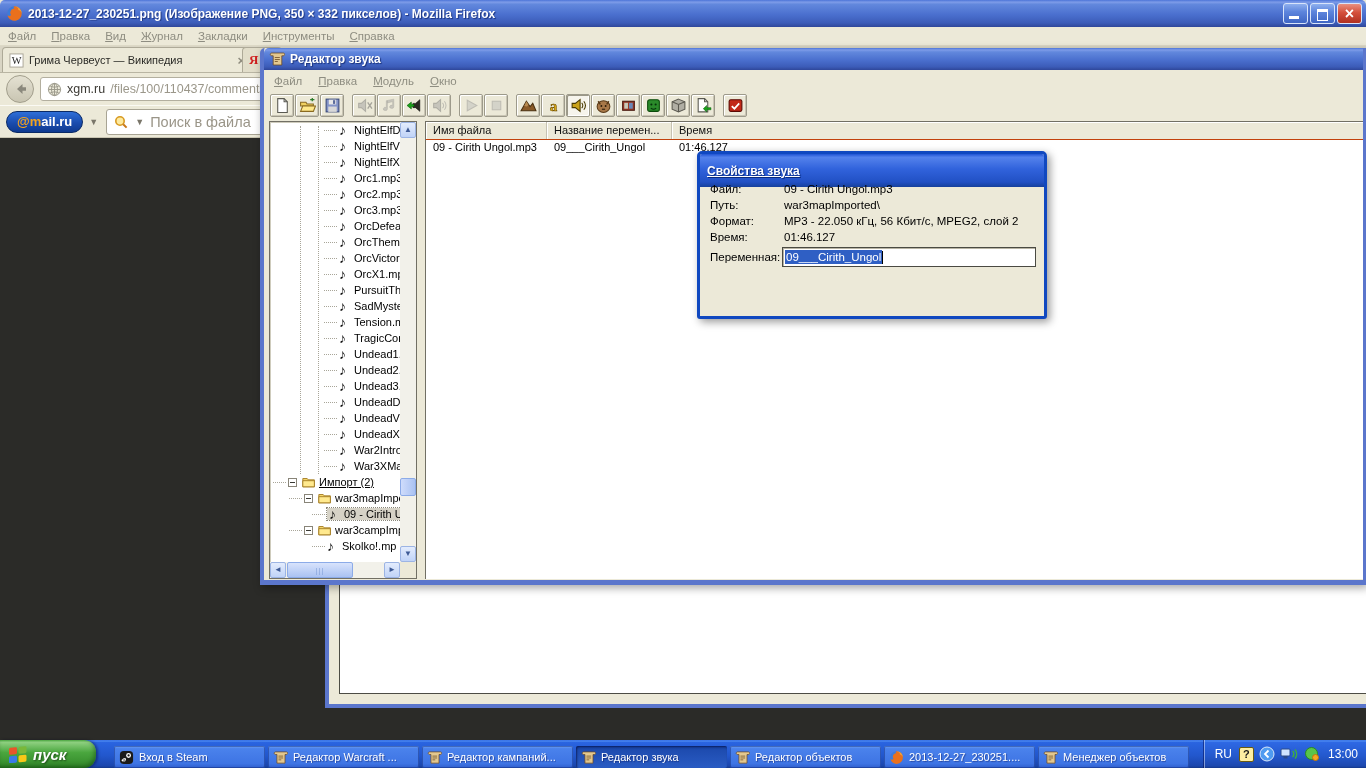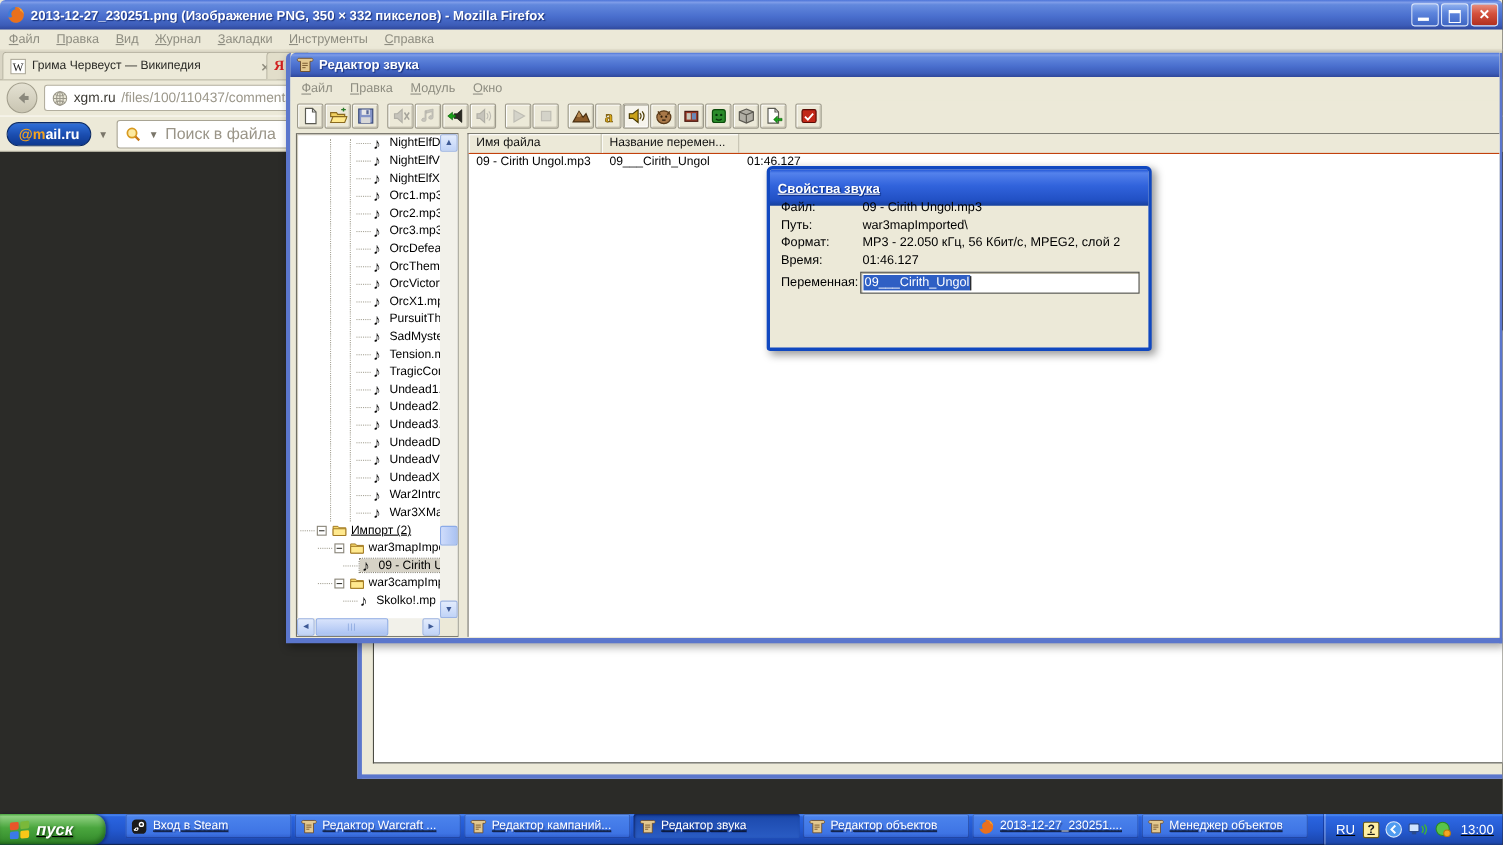--- a/index.html
+++ b/index.html
@@ -156,21 +156,21 @@
   .dlg-buttons{position:absolute;left:0;right:10px;top:141px;display:flex;justify-content:flex-end;gap:7px;}
   .xp-btn{height:21px;font-family:"Liberation Sans",sans-serif;font-size:11.5px;color:#000;
     background:linear-gradient(180deg,#fdfcf8,#e9e6d5 85%,#d8d4c0);border:1px solid #8a887a;border-radius:3px;}
   .xp-btn.default{box-shadow:0 0 0 1px #28407c;}
   .btn-ok{width:73px;}
   .btn-cancel{width:68px;}
 
   
   .taskbar{position:absolute;left:0;bottom:0;width:1366px;height:28px;z-index:4;
     background:linear-gradient(180deg,#2457d8 0%,#4f8df2 3%,#2a64e0 9%,#2257cd 55%,#1b46ad 93%,#143786 100%);
-    display:flex;align-items:flex-start;text-decoration:underline;}
+    display:flex;align-items:flex-end;}
   .start-btn{flex:none;width:96px;height:28px;border-radius:0 12px 12px 0;display:flex;align-items:center;
     padding-left:8px;gap:5px;
     background:linear-gradient(180deg,#4fae44 0%,#8ed080 8%,#4aa63e 45%,#358c2c 90%,#2a7a22 100%);
     box-shadow:inset -2px -2px 4px rgba(0,40,0,.35),2px 0 3px rgba(0,0,30,.4);}
   .start-btn .flag{width:20px;height:18px;}
   .start-btn .slabel{color:#fff;font-size:15px;font-weight:bold;font-style:italic;
     text-shadow:1px 1px 2px #1e4a18;}
   .tasks{display:flex;gap:3px;margin-left:18px;}
   .task{width:151px;height:22px;border-radius:2px;display:flex;align-items:center;gap:5px;padding:0 5px;
     background:linear-gradient(180deg,#71a3f5 0%,#4a82ec 12%,#3e74e4 80%,#2f5ecc 100%);
@@ -667,20 +667,21 @@
             </span>
           <span class="sbtn right">►</span>
         </div>
         <div class="scroll-corner"></div>
       </div>
       <div class="splitter"></div>
       <div class="list-panel">
         <div class="list-header" id="list-header">
             <div class="hcell c0">Имя файла</div>
             <div class="hcell c1">Название перемен...</div>
+            <div class="hcell c2">Время</div>
           </div>
         <div id="list-rows">
             <div class="list-row">
               <div class="cell c0">09 - Cirith Ungol.mp3</div>
               <div class="cell c1">09___Cirith_Ungol</div>
               <div class="cell c2">01:46.127</div>
             </div>
           </div>
       </div>
     </div>

